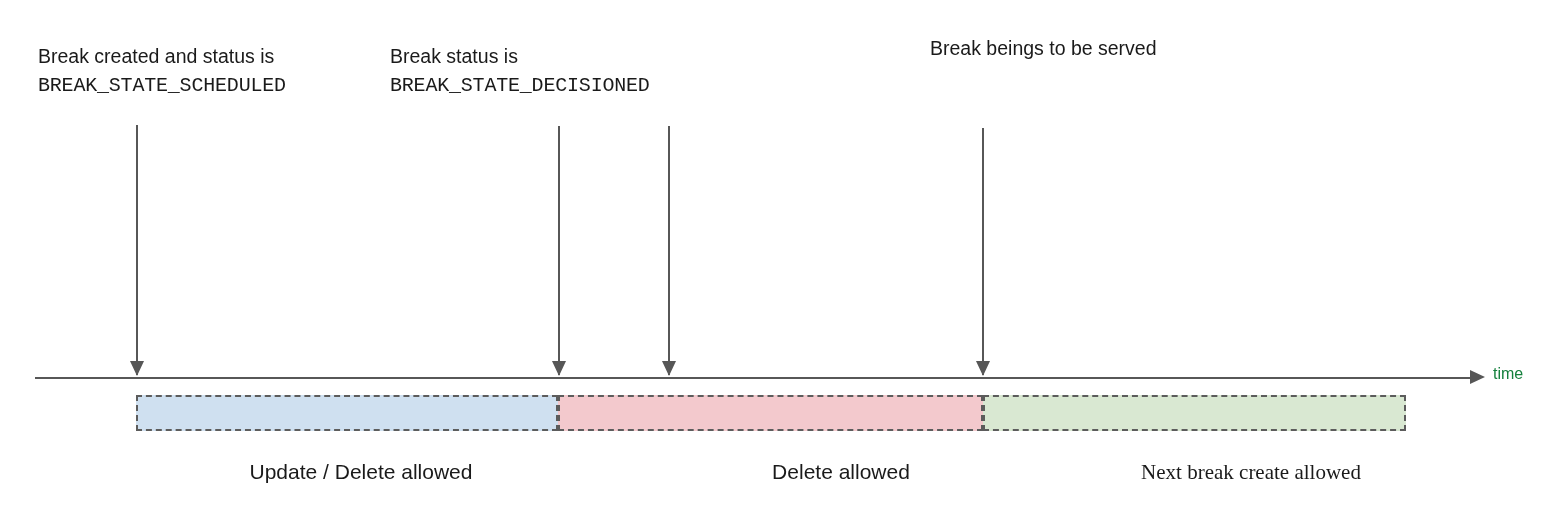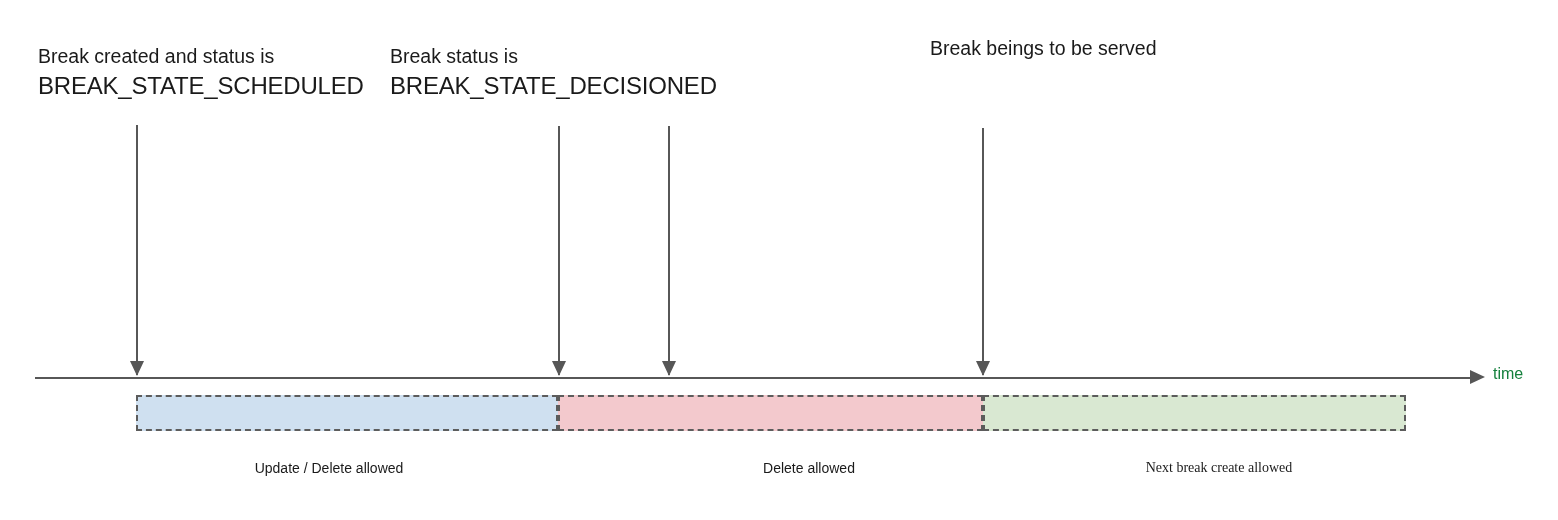--- a/index.html
+++ b/index.html
@@ -19,22 +19,22 @@
 
   
   .annot {
     position: absolute;
     font-size: 19.5px;
     line-height: 29px;
     color: #1a1a1a;
     white-space: nowrap;
   }
   .annot .mono {
-    font-family: Liberation Sans, sans-serif;
-    font-size: 24px;
+    font-family: Liberation Mono, monospace;
+    font-size: 20px;
     letter-spacing: -0.2px;
   }
   .annot .ln { display: block; }
 
   
   .vmark {
     position: absolute;
     width: 14px;
   }
   .vmark .stem {
@@ -81,25 +81,26 @@
     position: absolute;
     top: 395px;
     height: 36px;
     box-sizing: border-box;
     border: 2px dashed #5c5c5c;
   }
 
   
   .caption {
     position: absolute;
-    font-size: 14px;
+    font-size: 21px;
     color: #1a1a1a;
     text-align: right;
     white-space: nowrap;
     transform: translateX(-50%);
+    margin-left: 32px;
   }
 </style>
 </head>
 <body>
 
 <div id="canvas">
 
   <div class="annot" id="annot-0" style="left: 30px; top: 42px; margin-left: 8px;">
     <span class="ln">Break created and status is</span>
     <span class="ln mono">BREAK_STATE_SCHEDULED</span>

